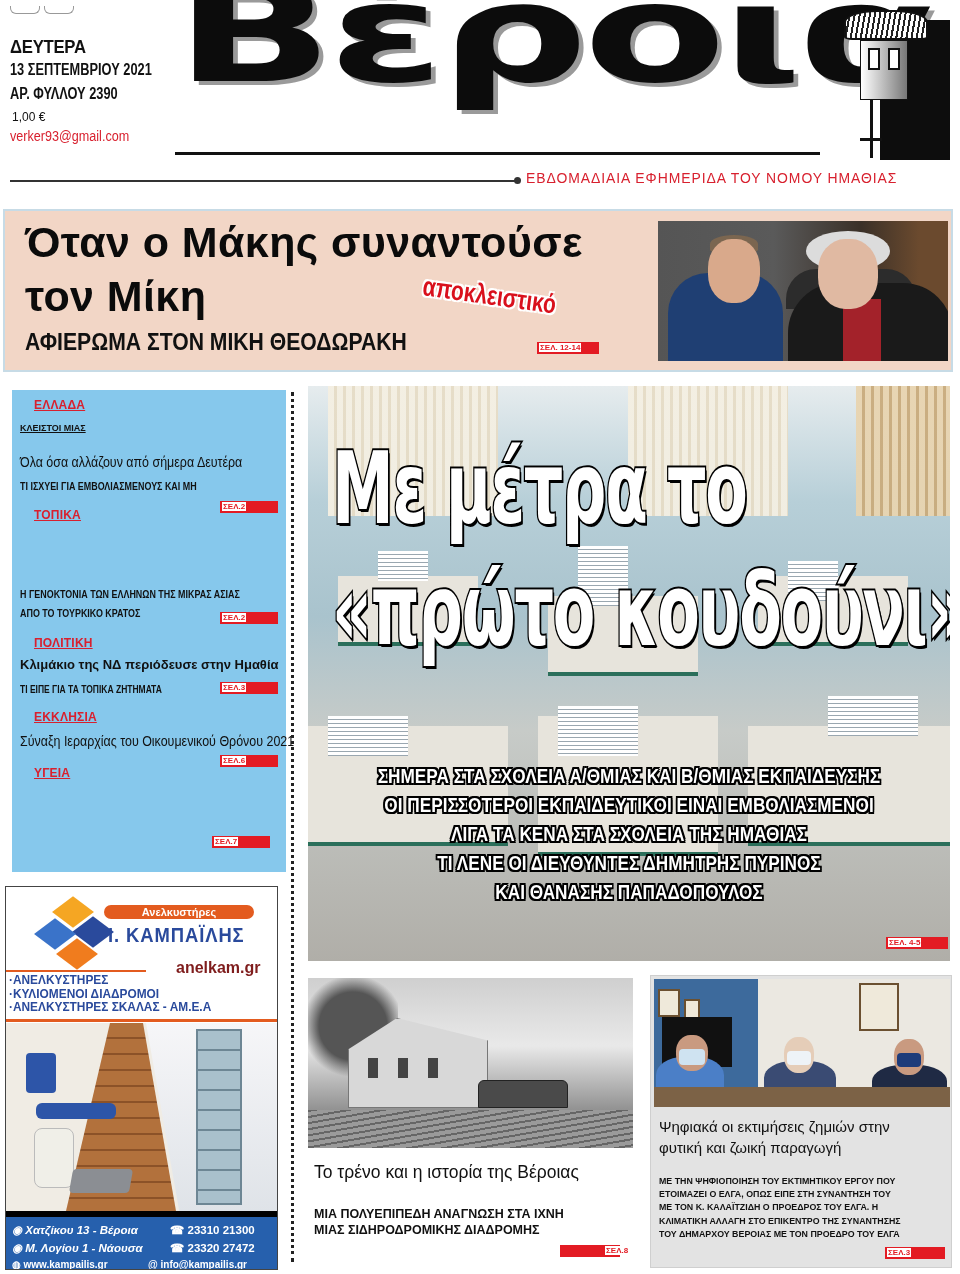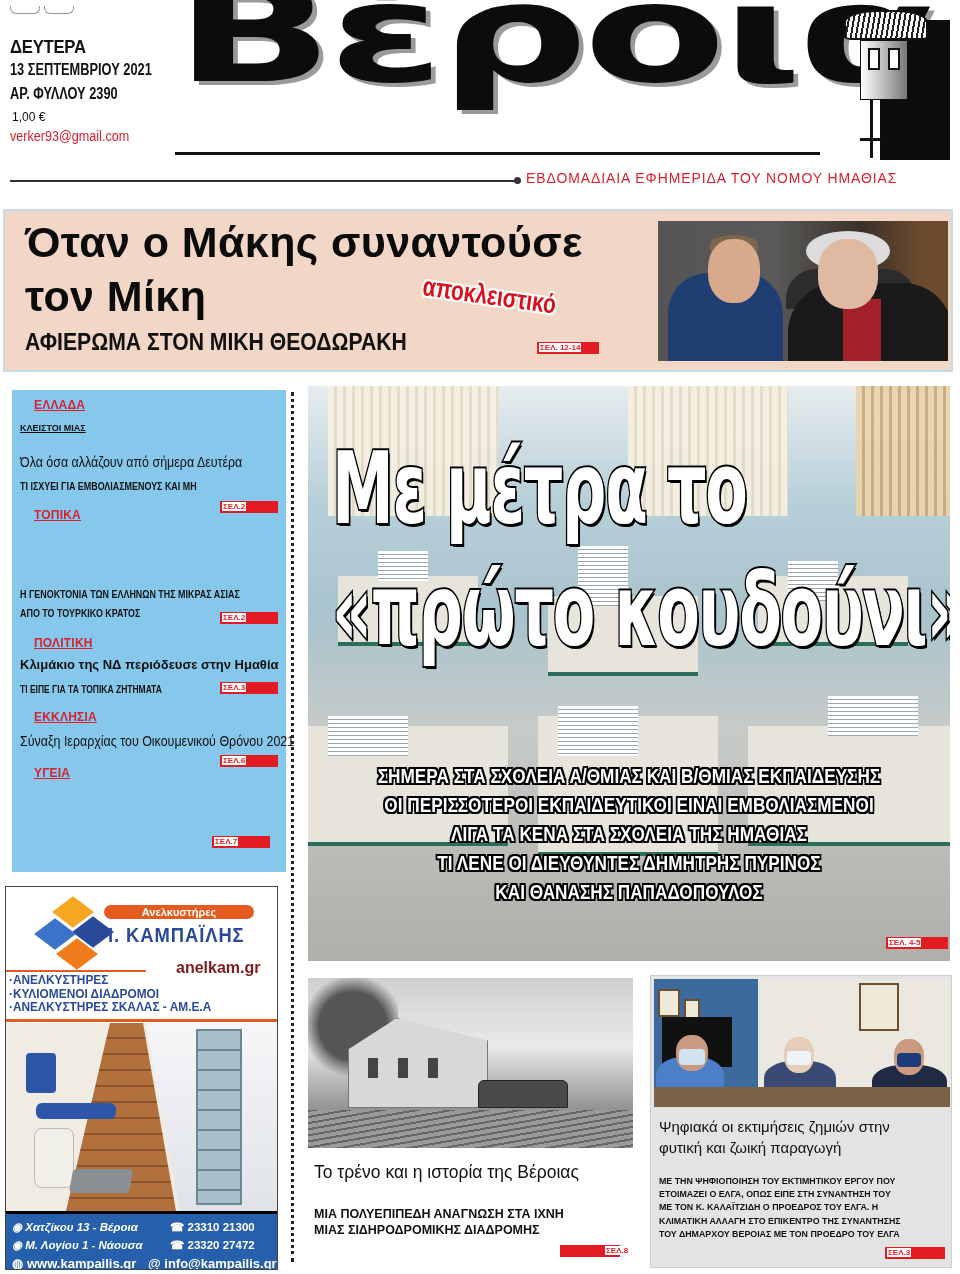--- a/index.html
+++ b/index.html
@@ -77,21 +77,21 @@
   .ad-list { position:absolute; left:3px; top:87px; font-size:12.5px; font-weight:bold; color:#2a4a9c; line-height:13.5px; transform: scaleX(0.95); transform-origin:left; white-space:nowrap; }
   .ad-rule2 { position:absolute; left:0; top:132px; width:273px; height:3px; background:#e35b1f; }
   .ad-photo { position:absolute; left:0; top:136px; width:273px; height:188px; background:#f0ece4; overflow:hidden; }
   .stairs { position:absolute; left:60px; top:0; width:110px; height:188px; background: repeating-linear-gradient(180deg,#b2713c 0 14px,#8c5228 14px 16px); clip-path: polygon(40% 0,70% 0,100% 100%,0 100%); }
   .chair-back { position:absolute; left:20px; top:30px; width:30px; height:40px; background:#2d55a8; border-radius:4px; }
   .chair-seat { position:absolute; left:30px; top:80px; width:80px; height:16px; background:#2d55a8; border-radius:6px; }
   .chair-base { position:absolute; left:28px; top:105px; width:40px; height:60px; background:#f0efe8; border:1px solid #bbb; border-radius:8px; }
   .chair-foot { position:absolute; left:65px; top:146px; width:60px; height:24px; background:#8b8e93; border-radius:4px; transform: skewX(-10deg); }
   .sky { position:absolute; left:140px; top:0; width:133px; height:188px; background: linear-gradient(#f6f6f8,#dfe3e8); clip-path: polygon(0 0,100% 0,100% 100%,25% 100%); }
   .lift { position:absolute; left:190px; top:6px; width:46px; height:176px; background: repeating-linear-gradient(180deg,#a9c0cc 0 18px,#6d8694 18px 20px); border:2px solid #6d8694; }
-  .ad-footer { position:absolute; left:0; top:324px; width:273px; height:60px; background:#2660ad; border-top:3px solid #000000; }
+  .ad-footer { position:absolute; left:0; top:324px; width:273px; height:60px; background:#2660ad; border-top:6px solid #000000; }
   .ad-foot-row { position:absolute; left:6px; font-size:11.5px; font-weight:bold; font-style:italic; color:#fff; white-space:nowrap; }
   .ad-foot-row .ph { position:absolute; left:158px; font-style:normal; }
 
   
   .dot-sep { position:absolute; left:291px; top:392px; width:0; height:870px; border-left:3px dotted #222; }
 
   
   .main-photo { position:absolute; left:308px; top:386px; width:642px; height:575px; overflow:hidden;
     background: linear-gradient(180deg,#e6ecee 0%,#b7cfd8 20%,#a9c3cd 40%,#c7cbc8 60%,#b0aea8 100%); }
   .curtain { position:absolute; top:0; height:130px; background: repeating-linear-gradient(90deg,#f4efe2 0 6px,#e6dcc6 6px 9px); opacity:0.95; }
@@ -238,21 +238,21 @@
   </div>
   <div class="ad-footer">
     <div class="ad-foot-row" style="top:6px">
       <span>◉ </span><span>Χατζίκου 13 - Βέροια</span>
       <span class="ph"><span>☎ </span><span>23310 21300</span></span>
     </div>
     <div class="ad-foot-row" style="top:24px">
       <span>◉ </span><span>Μ. Λογίου 1 - Νάουσα</span>
       <span class="ph"><span>☎ </span><span>23320 27472</span></span>
     </div>
-    <div class="ad-foot-row" style="top:42px;font-style:normal;font-size:13px">
+    <div class="ad-foot-row" style="top:42px;font-style:normal;font-size:10px">
       <span>◍ </span><span>www.kampailis.gr</span>
       <span class="ph" style="left:136px"><span>@ </span><span>info@kampailis.gr</span></span>
     </div>
   </div>
 </div>
 
 <div class="dot-sep"></div>
 
 <div class="main-photo">
   <div class="curtain" style="left:20px;width:170px"></div>

